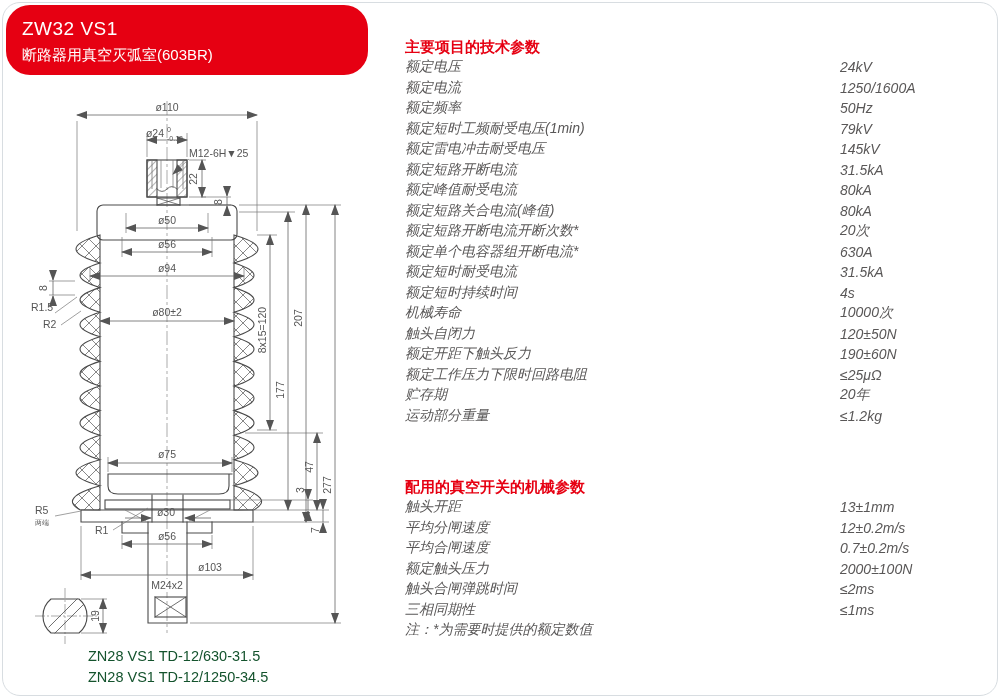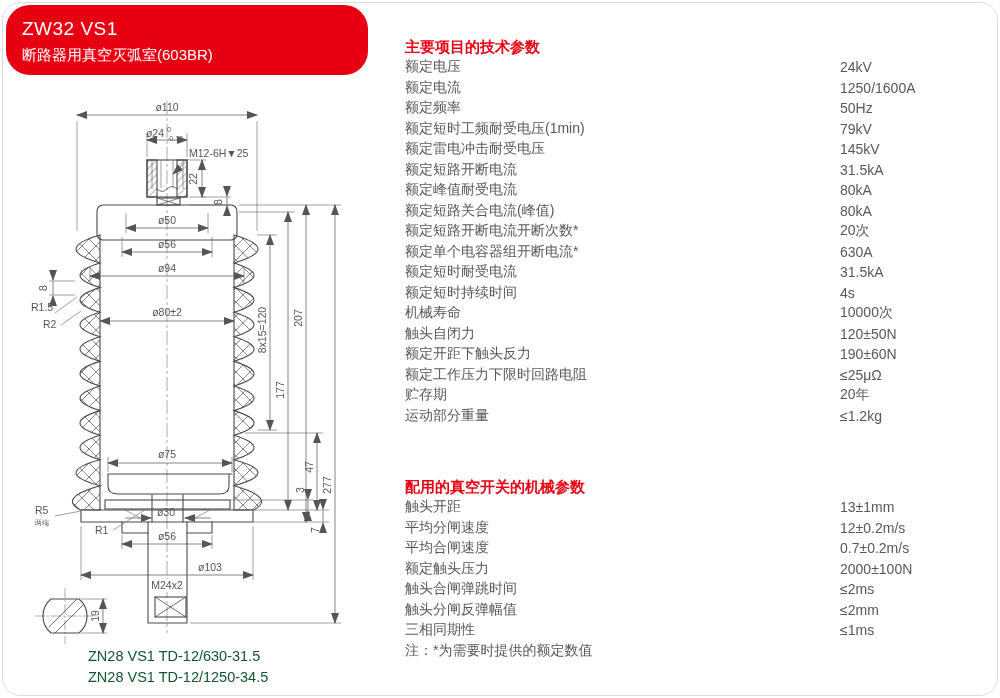--- a/index.html
+++ b/index.html
@@ -7,21 +7,21 @@
   body{ width:1000px; height:698px; position:relative; background:#fff;
         font-family:"Liberation Sans", sans-serif; color:var(--txt); overflow:hidden;}
   .card{ position:absolute; inset:2px; border:1px solid var(--border); border-radius:18px; background:#fff;}
   .hdr{ position:absolute; left:6px; top:5px; width:362px; height:70px; background:var(--red);
         border-radius:24px; color:#fff; padding:11px 0 0 16px; box-sizing:border-box;}
   .hdr .l1{ font-size:19px; line-height:26px; letter-spacing:.5px;}
   .hdr .l2{ font-size:15px; line-height:26px;}
   .panel{ position:absolute; left:405px; top:0; width:582px; height:494px;}
   .spec{ position:absolute; left:0; right:0;}
   .spec h2{ margin:0; font-size:15px; line-height:20px; font-weight:bold; color:var(--red);}
-  .rows{ margin-top:0;}
+  .rows{ margin-top:0;font-style:italic;}
   .row{ height:20.5px; display:flex; align-items:center; font-size:14px;}
   .row .lbl{ width:435px; flex:none; white-space:nowrap;}
   .row .val{ flex:1; white-space:nowrap;}
   #sec-0{ top:37px;} #sec-1{ top:477px;}
   .models{ position:absolute; left:88px; top:646px; font-size:14.5px; line-height:21px; color:#14532d;}
   svg text{ fill:#555; font-family:"Liberation Sans", sans-serif;}
   .part{ stroke:var(--line); stroke-width:1.1; fill:none; stroke-linecap:square;}
   .thin{ stroke:var(--thin); stroke-width:.7; fill:none;}
   .dim{ stroke:#666; stroke-width:.8; fill:none;}
   .cl{ stroke:#888; stroke-width:.7; fill:none; stroke-dasharray:14 3 3 3;}
@@ -299,24 +299,20 @@
         </div>
         <div class="row">
           <span class="lbl">额定触头压力</span>
           <span class="val">2000±100N</span>
         </div>
         <div class="row">
           <span class="lbl">触头合闸弹跳时间</span>
           <span class="val">≤2ms</span>
         </div>
         <div class="row">
-          <span class="lbl">触头分闸反弹幅值</span>
-          <span class="val">≤2mm</span>
-        </div>
-        <div class="row">
           <span class="lbl">三相同期性</span>
           <span class="val">≤1ms</span>
         </div>
         <div class="row">
           <span class="lbl">注：*为需要时提供的额定数值</span>
           <span class="val"></span>
         </div>
       </div>
   </section>
 </div>

